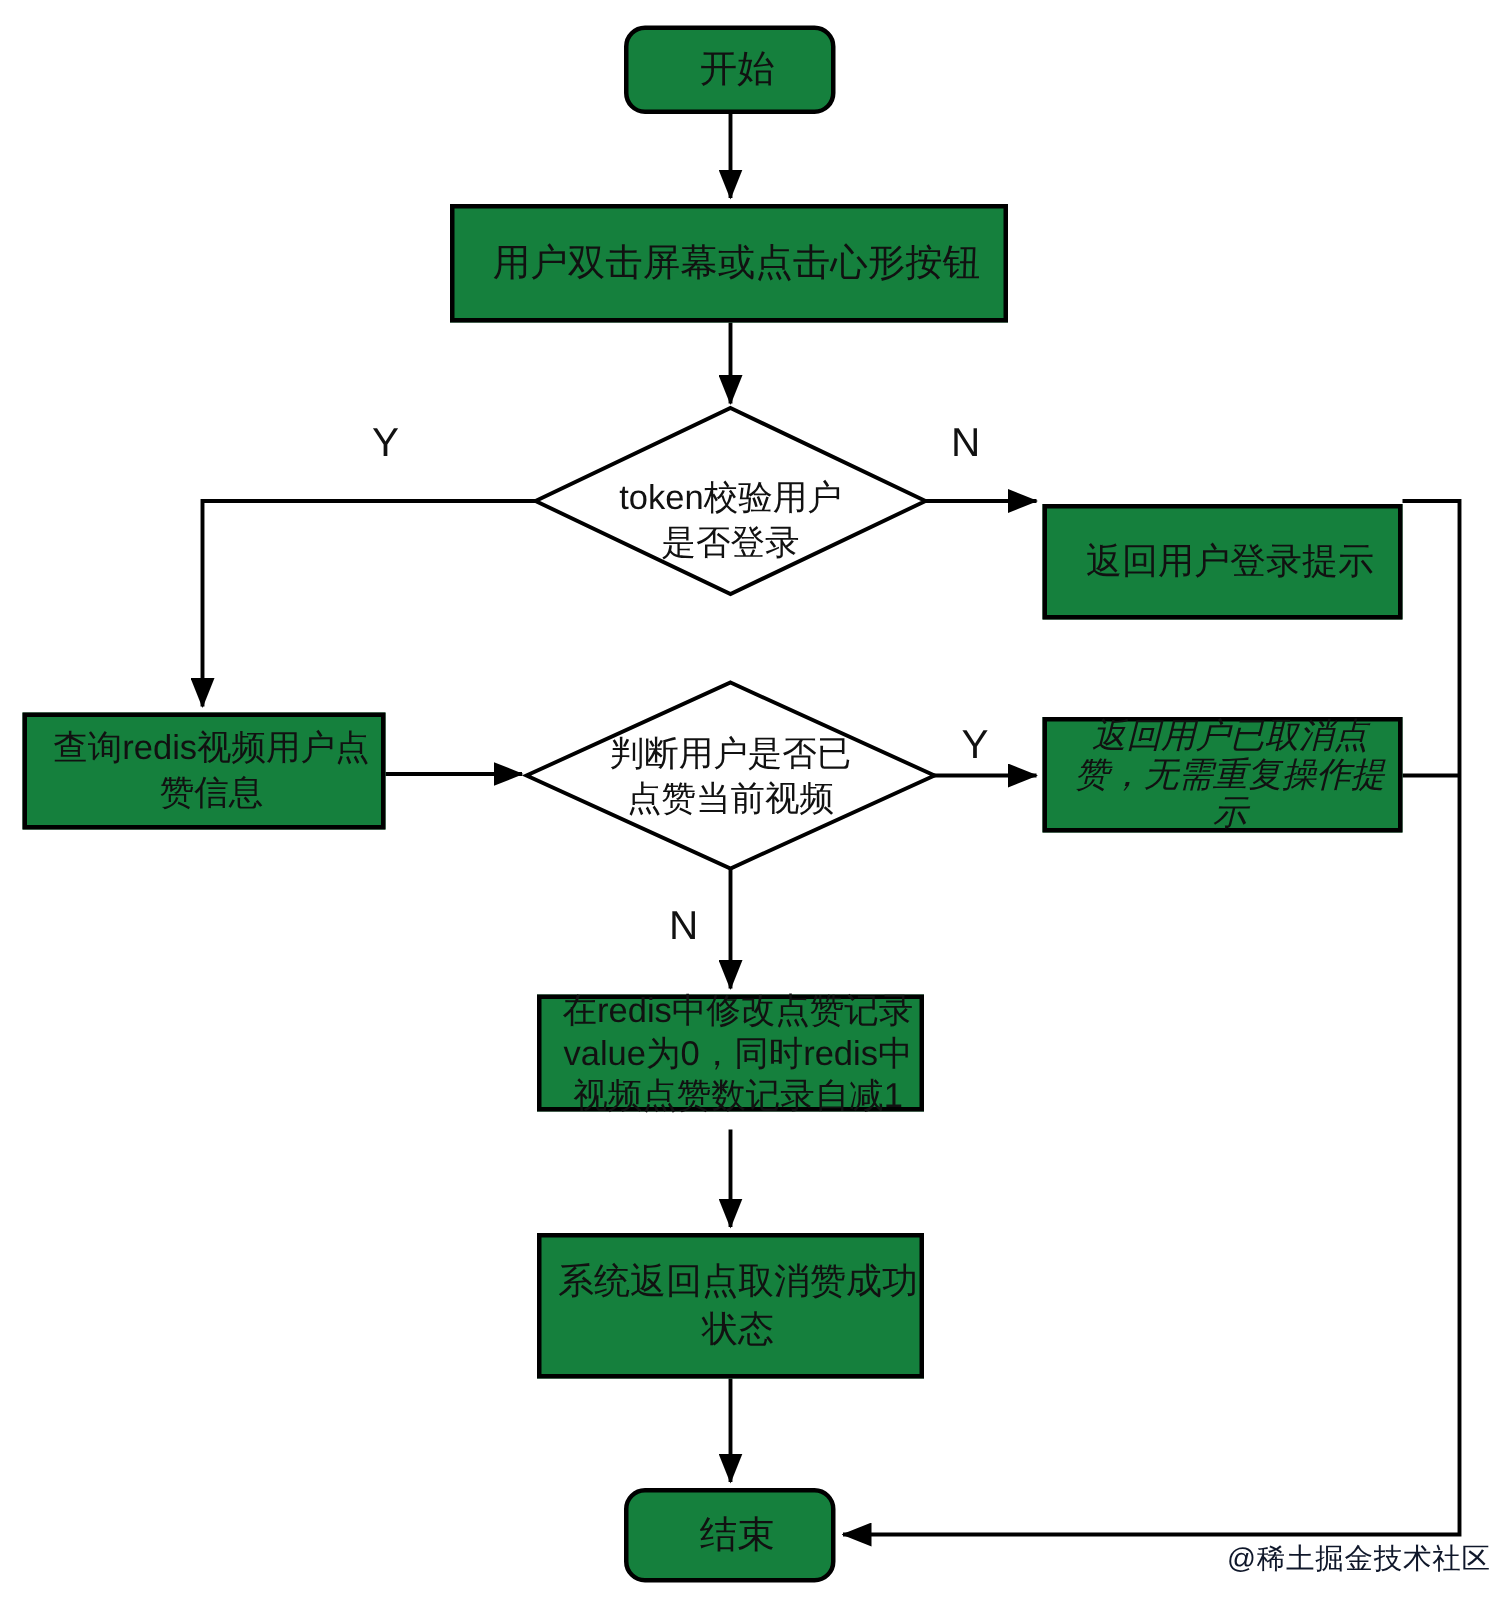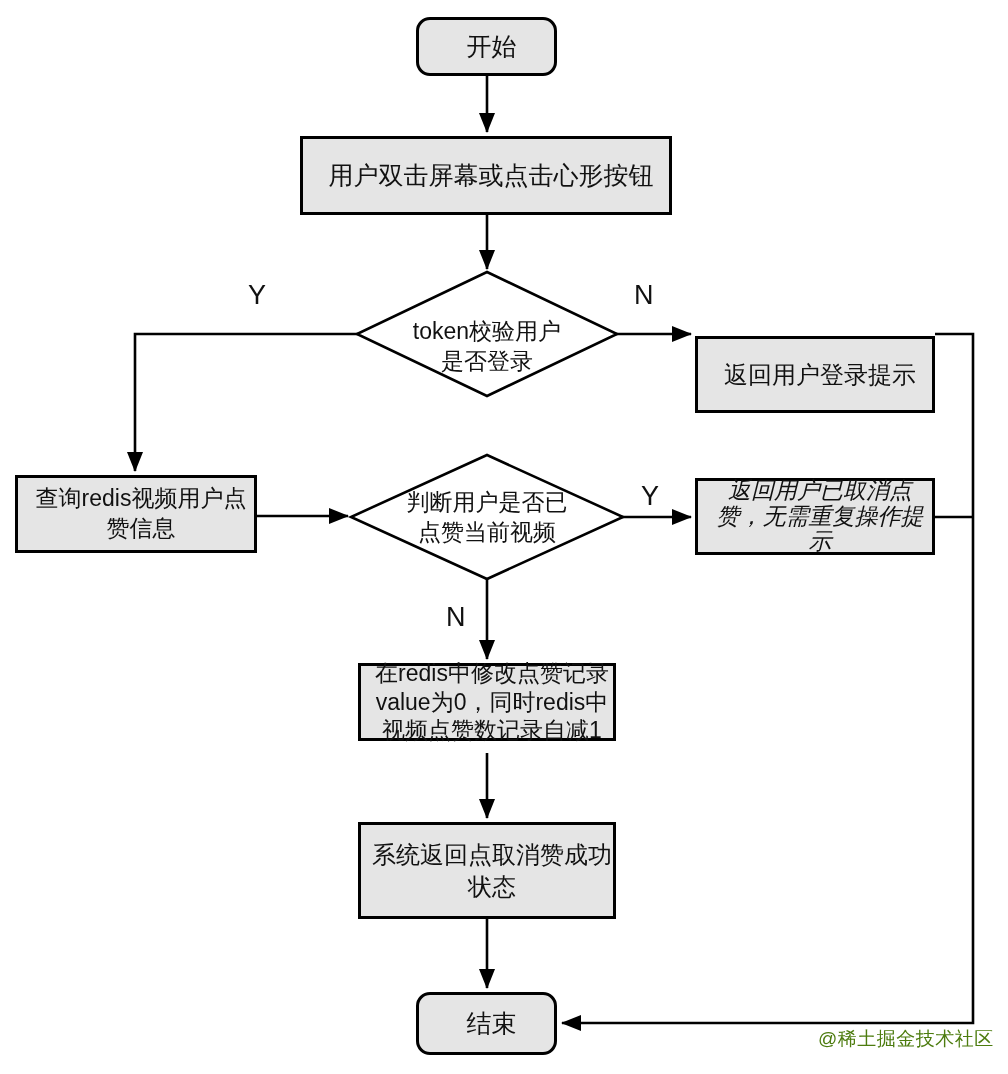--- a/index.html
+++ b/index.html
@@ -30,21 +30,21 @@
     fill: #ffffff;
     stroke: #000000;
     stroke-width: 2.6;
   }
   .node {
     position: absolute;
     display: flex;
     align-items: center;
     justify-content: center;
     text-align: center;
-    background: #e5e5e5;
+    background: #15803d;
     border: 3px solid #000000;
     white-space: pre-line;
     line-height: 1.3;
     padding-left: 10px;
   }
   .terminal { border-radius: 14px; }
   .dtext {
     position: absolute;
     display: flex;
     align-items: center;
@@ -57,21 +57,21 @@
     position: absolute;
     font-size: 27px;
     color: #111111;
   }
   .watermark {
     position: absolute;
     left: 818px;
     top: 1026px;
     width: 180px;
     font-size: 19px;
-    color: #4d7c0f;
+    color: #0f172a;
     letter-spacing: 0.5px;
   }
 </style>
 </head>
 <body>
 
 <div class="canvas">
 
   <svg class="edges" width="1008" height="1074" viewBox="0 0 1008 1074">
     <defs>

